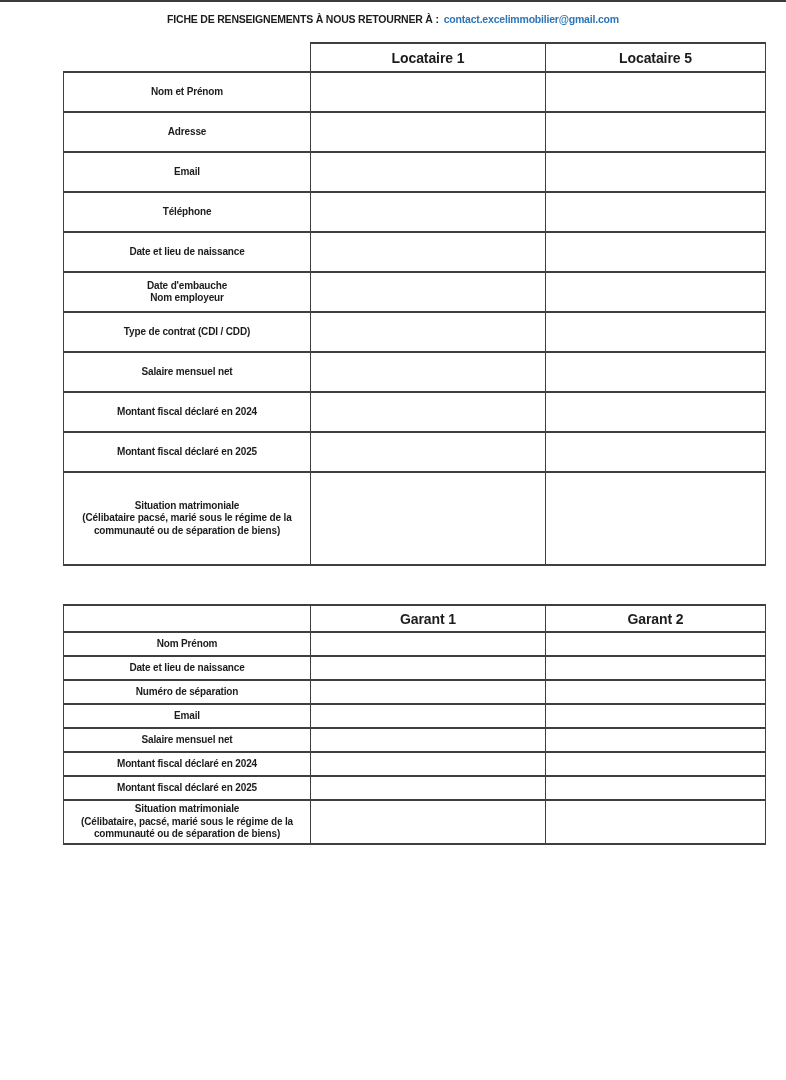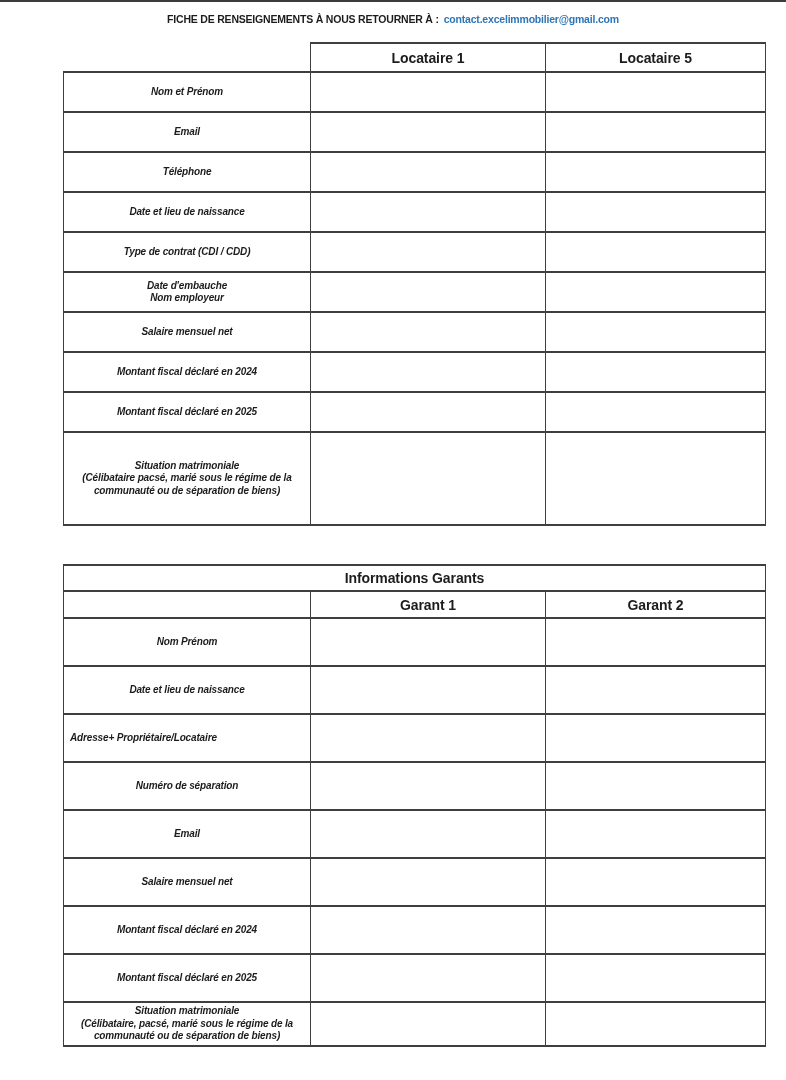--- a/index.html
+++ b/index.html
@@ -62,29 +62,28 @@
     font-weight: 700;
     letter-spacing: -0.1px;
   }
   .label-cell {
     text-align: center;
     font-size: 10px;
     font-weight: 700;
     letter-spacing: -0.15px;
     line-height: 12.5px;
     white-space: pre-line;
-    font-style: italic;
   }
   .value-cell { background: #ffffff; }
   .t1 thead tr { height: 29px; }
   .t1 tbody tr { height: 40px; }
   .t1 tbody tr:last-child { height: 93px; }
   .t2 thead tr.title-row { height: 26px; }
   .t2 thead tr.cols-row { height: 27px; }
-  .t2 tbody tr { height: 48px; }
+  .t2 tbody tr { height: 24px; }
   .t2 tbody tr:last-child { height: 43px; }
 </style>
 </head>
 <body>
 
 <div class="page">
   <div class="top-rule"></div>
 
   <div class="doc-title">
     <span>FICHE DE RENSEIGNEMENTS À NOUS RETOURNER À :</span><a class="email" style="color: rgb(46, 117, 182);">contact.excelimmobilier@gmail.com</a>
@@ -103,42 +102,47 @@
         <td class="col-head">Locataire 5</td>
       </tr>
     </thead>
     <tbody id="tenant-body">
         <tr>
           <td class="label-cell">Nom et Prénom</td>
           <td class="value-cell"></td>
           <td class="value-cell"></td>
         </tr>
         <tr>
+          <td class="label-cell">Adresse</td>
+          <td class="value-cell"></td>
+          <td class="value-cell"></td>
+        </tr>
+        <tr>
           <td class="label-cell">Email</td>
           <td class="value-cell"></td>
           <td class="value-cell"></td>
         </tr>
         <tr>
           <td class="label-cell">Téléphone</td>
           <td class="value-cell"></td>
           <td class="value-cell"></td>
         </tr>
         <tr>
           <td class="label-cell">Date et lieu de naissance</td>
-          <td class="value-cell"></td>
-          <td class="value-cell"></td>
-        </tr>
-        <tr>
-          <td class="label-cell">Type de contrat (CDI / CDD)</td>
           <td class="value-cell"></td>
           <td class="value-cell"></td>
         </tr>
         <tr>
           <td class="label-cell">Date d'embauche
 Nom employeur</td>
+          <td class="value-cell"></td>
+          <td class="value-cell"></td>
+        </tr>
+        <tr>
+          <td class="label-cell">Type de contrat (CDI / CDD)</td>
           <td class="value-cell"></td>
           <td class="value-cell"></td>
         </tr>
         <tr>
           <td class="label-cell">Salaire mensuel net</td>
           <td class="value-cell"></td>
           <td class="value-cell"></td>
         </tr>
         <tr>
           <td class="label-cell">Montant fiscal déclaré en 2024</td>
@@ -159,46 +163,38 @@
       </tbody>
   </table>
 
   <table class="form-table t2">
     <colgroup>
         <col class="c-label">
         <col class="c-v1">
         <col class="c-v2">
       </colgroup>
     <thead>
-      <tr class="title-row">
-        <td class="t2-title" colspan="3">Informations Garants</td>
-      </tr>
       <tr class="cols-row">
         <td></td>
         <td class="col-head">Garant 1</td>
         <td class="col-head">Garant 2</td>
       </tr>
     </thead>
     <tbody id="guarantor-body">
         <tr>
           <td class="label-cell">Nom Prénom</td>
           <td class="value-cell"></td>
           <td class="value-cell"></td>
         </tr>
         <tr>
           <td class="label-cell">Date et lieu de naissance</td>
           <td class="value-cell"></td>
           <td class="value-cell"></td>
         </tr>
         <tr>
-          <td class="label-cell" style="text-align: left;">Adresse+ Propriétaire/Locataire</td>
-          <td class="value-cell"></td>
-          <td class="value-cell"></td>
-        </tr>
-        <tr>
           <td class="label-cell">Numéro de séparation</td>
           <td class="value-cell"></td>
           <td class="value-cell"></td>
         </tr>
         <tr>
           <td class="label-cell">Email</td>
           <td class="value-cell"></td>
           <td class="value-cell"></td>
         </tr>
         <tr>

